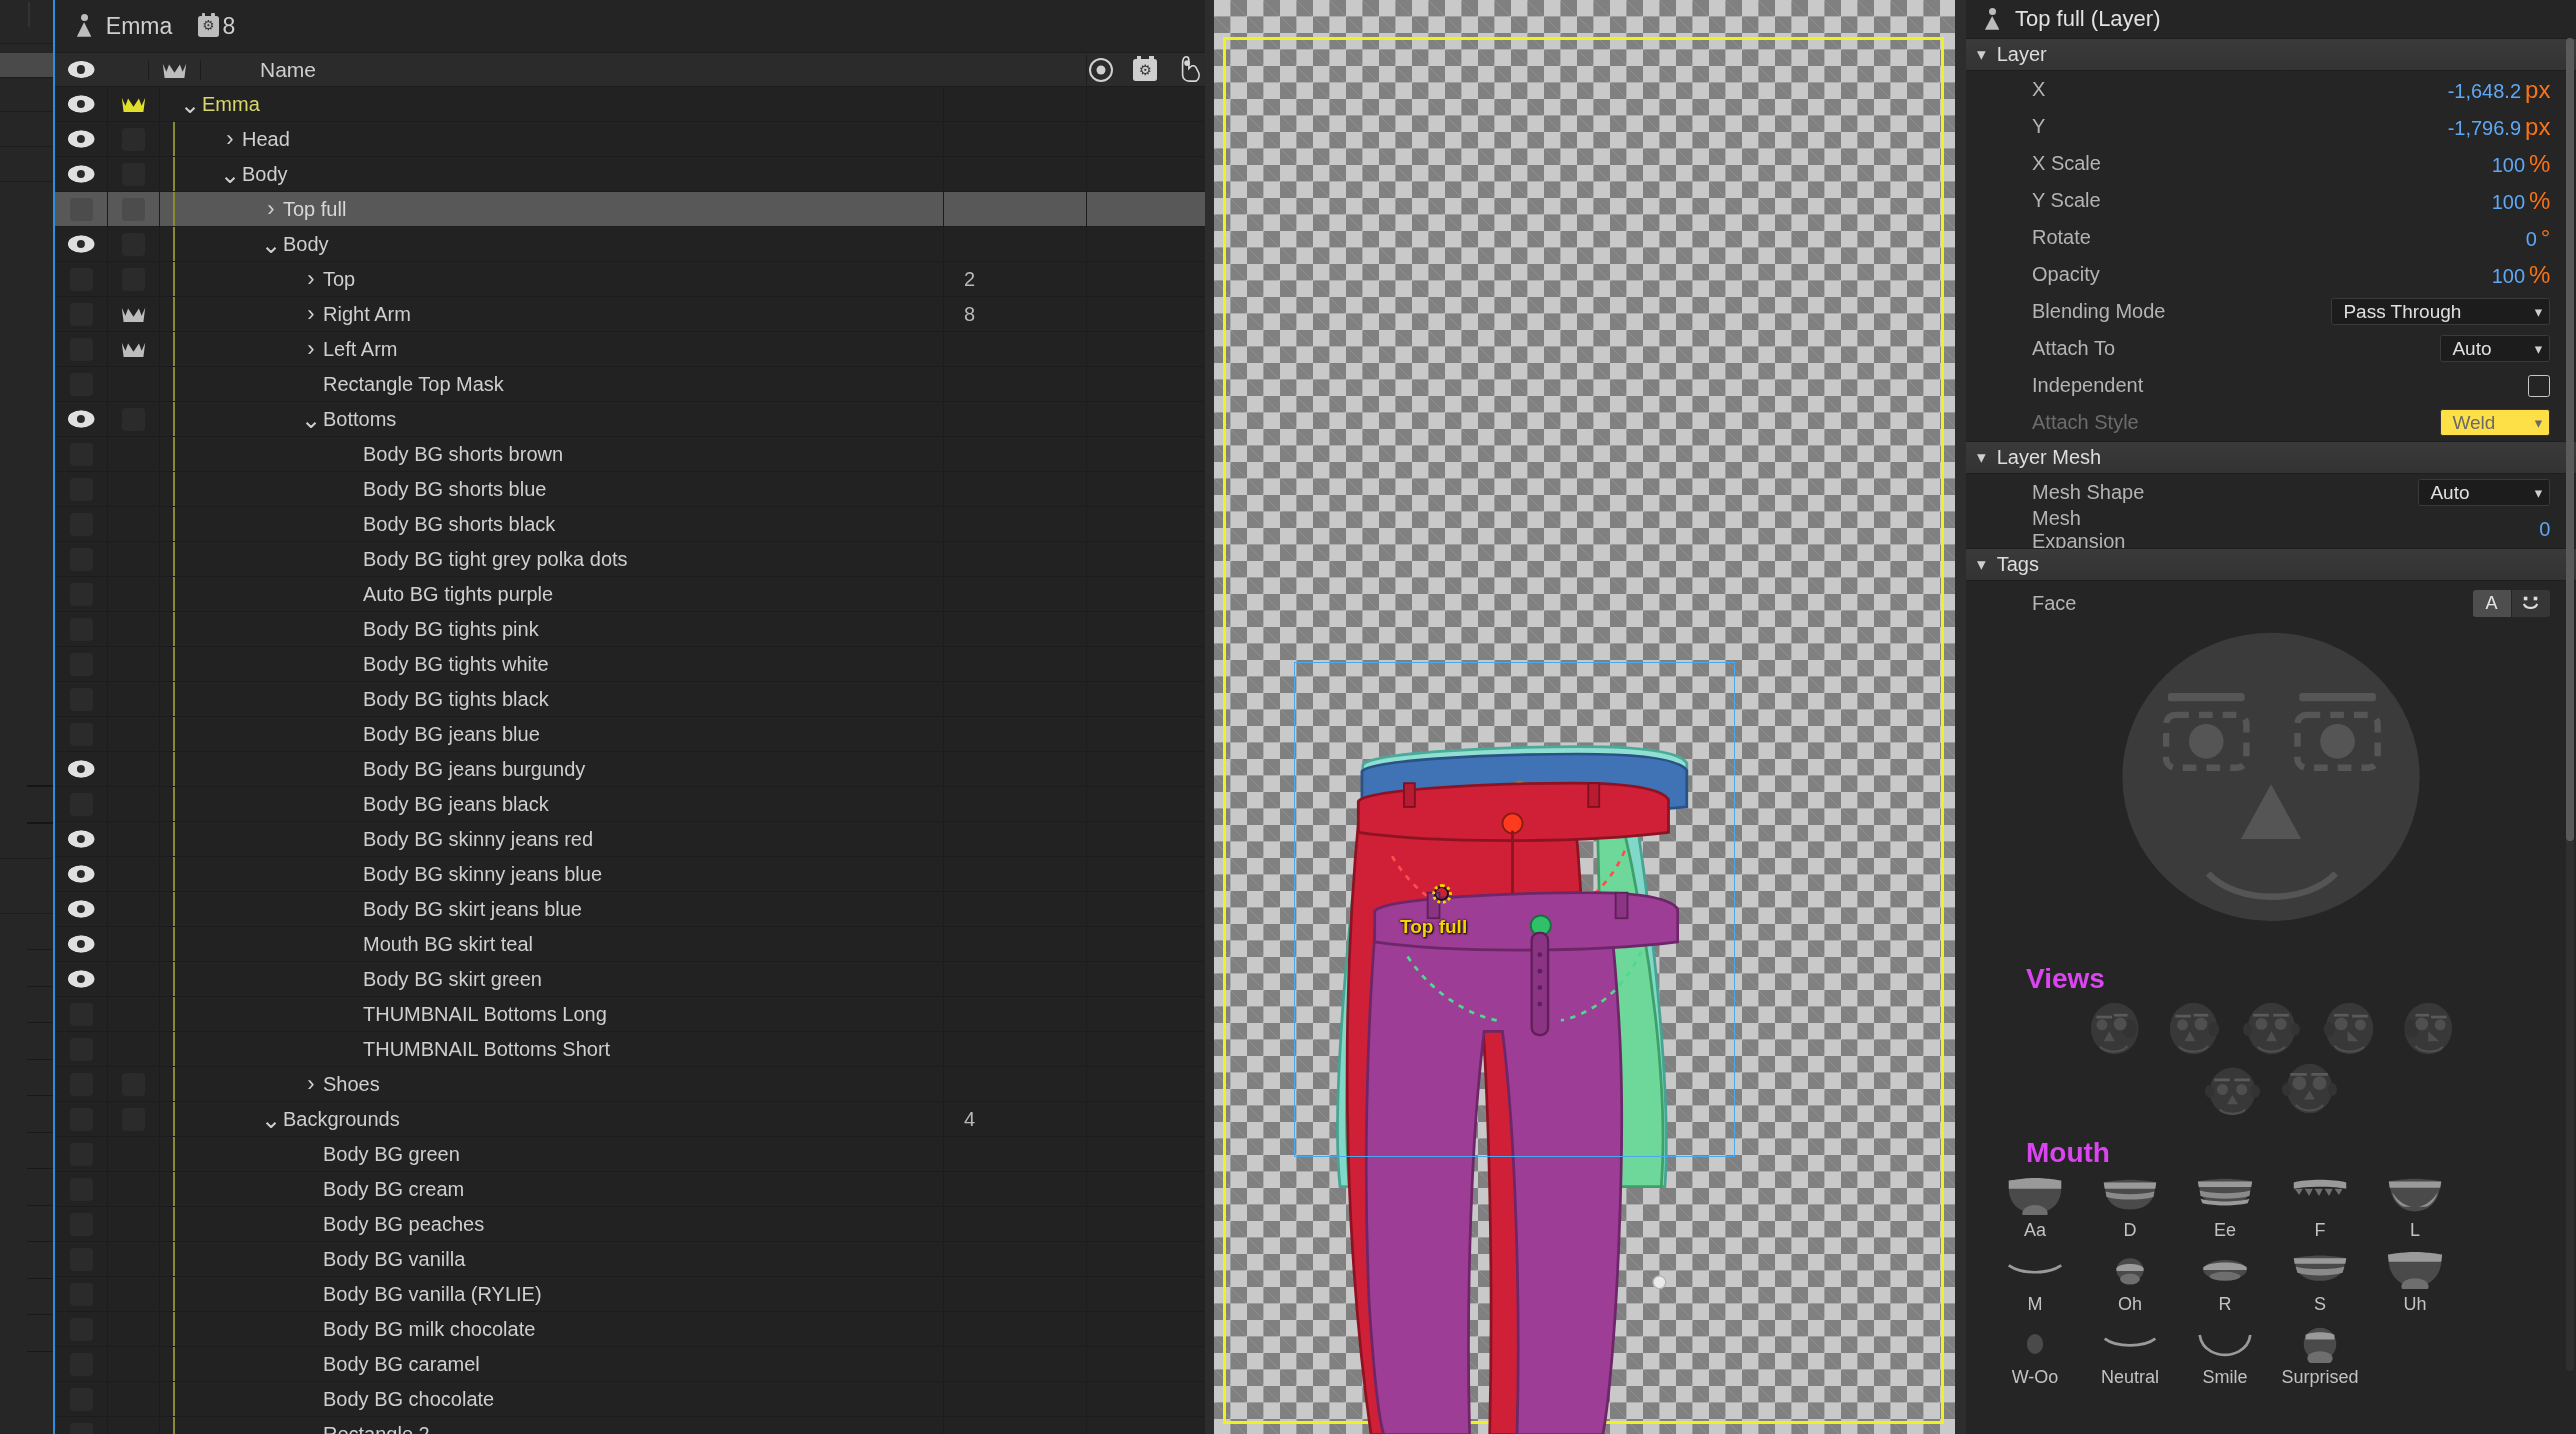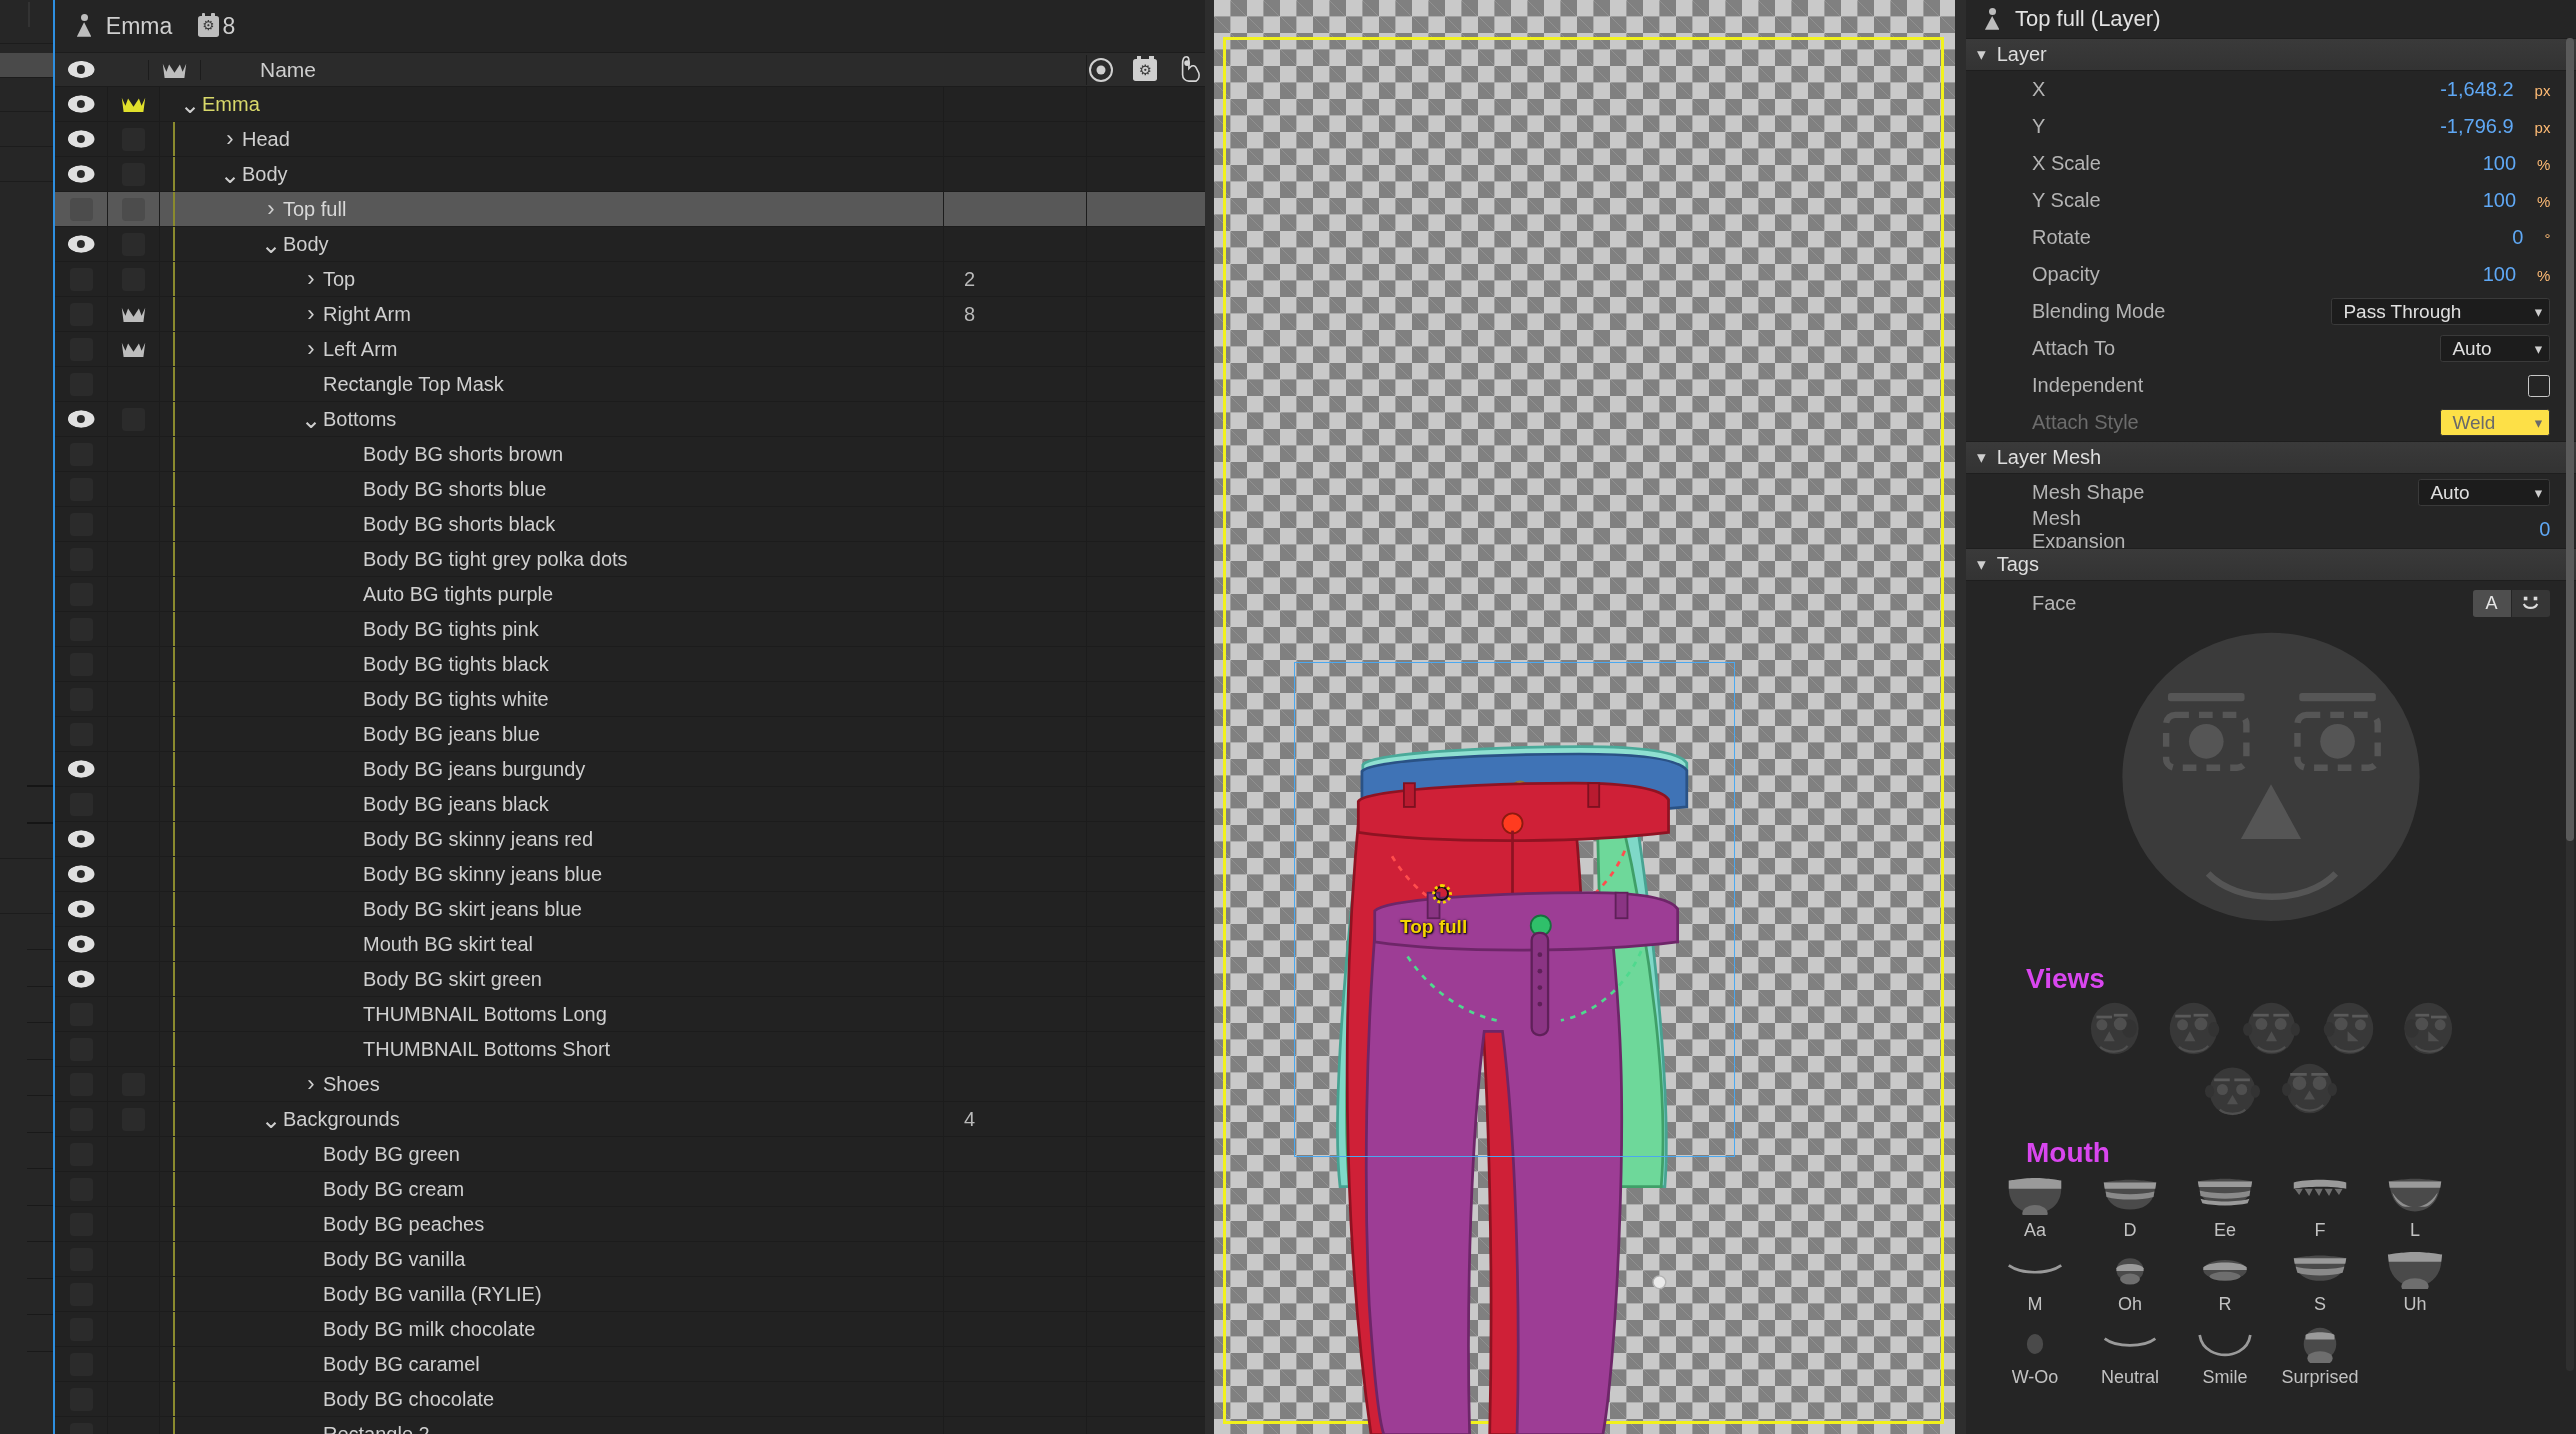--- a/index.html
+++ b/index.html
@@ -186,21 +186,21 @@
     border-top: 0.9px solid #1e1e1e; border-bottom: 0.9px solid #1e1e1e;
     color:#dedede; font-size: 20px;
   }
   .sect-head .chev { color:#cfcfcf; font-size: 17.3px; }
 
   .prow {
     height: 37px; display:flex; align-items:center; padding: 0 25.6px 0 0;
   }
   .prow .plabel { width: 210px; padding-left: 66px; color:#b4b4b4; font-size: 20px; }
   .prow .pval { flex:1; text-align:right; color:#5fa8f5; font-size: 20px; }
-  .prow .pval .unit { color:#fdba74; font-size: 15px; margin-left:21px;}
+  .prow .pval .unit { color:#f97316; font-size: 24px; margin-left:4px;}
   .prow.dim .plabel { color:#6c6c6c; }
 
   .dd {
     height: 27px; min-width: 110px; background:#1c1c1c; border:0.9px solid #3a3a3a;
     border-radius:2.7px; display:flex; align-items:center; justify-content:space-between;
     padding: 0 7.3px 0 11px; color:#e0e0e0; font-size:19px; gap: 12.8px;
   }
   .dd.dim { background:#fde047; border-color:#313131; color:#6a6a6a; }
   .dd .cv { font-size:14.6px; color:#cfcfcf; }
   .dd.dim .cv { color:#6a6a6a; }
@@ -591,35 +591,35 @@
         </div>
         <div class="row">
           <div class="c-eye">
             <span class="eyebox"></span>
           </div>
           <div class="c-crown"></div>
           <div class="c-name">
             <span class="indent-line" style="left: 12.8px;"></span>
             <span style="display: inline-block; width: 179px;"></span>
             <span class="disc"></span>
+            <span class="nm">Body BG tights white</span>
+          </div>
+          <div class="c-num"></div>
+          <div class="c-tail"></div>
+        </div>
+        <div class="row">
+          <div class="c-eye">
+            <span class="eyebox"></span>
+          </div>
+          <div class="c-crown"></div>
+          <div class="c-name">
+            <span class="indent-line" style="left: 12.8px;"></span>
+            <span style="display: inline-block; width: 179px;"></span>
+            <span class="disc"></span>
             <span class="nm">Body BG tights black</span>
-          </div>
-          <div class="c-num"></div>
-          <div class="c-tail"></div>
-        </div>
-        <div class="row">
-          <div class="c-eye">
-            <span class="eyebox"></span>
-          </div>
-          <div class="c-crown"></div>
-          <div class="c-name">
-            <span class="indent-line" style="left: 12.8px;"></span>
-            <span style="display: inline-block; width: 179px;"></span>
-            <span class="disc"></span>
-            <span class="nm">Body BG tights white</span>
           </div>
           <div class="c-num"></div>
           <div class="c-tail"></div>
         </div>
         <div class="row">
           <div class="c-eye">
             <span class="eyebox"></span>
           </div>
           <div class="c-crown"></div>
           <div class="c-name">

